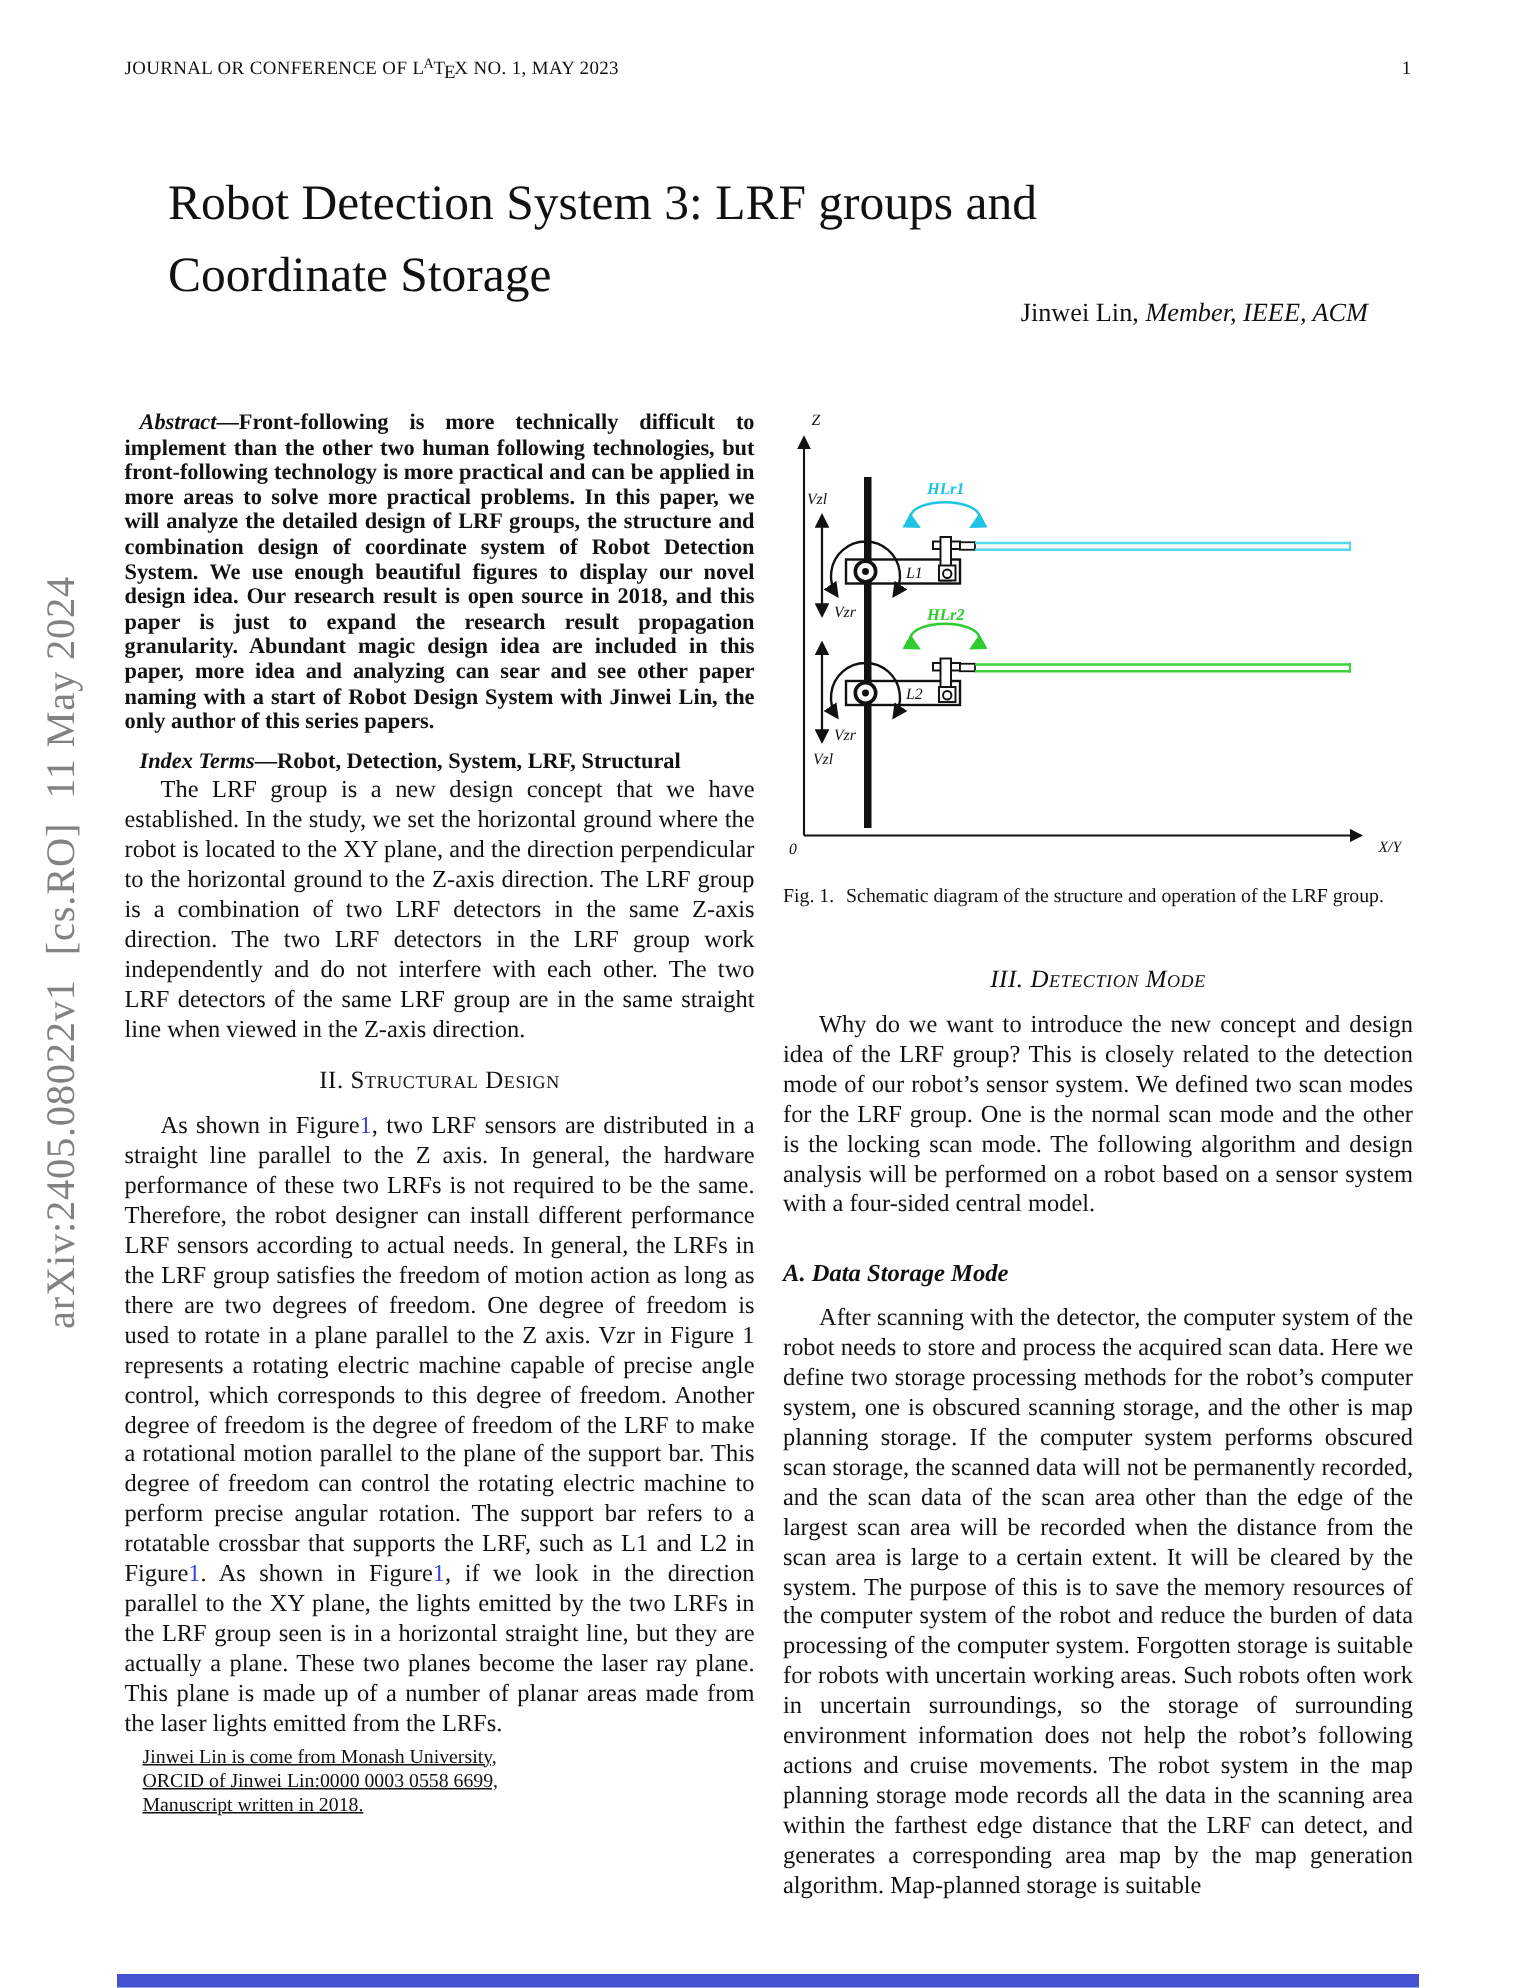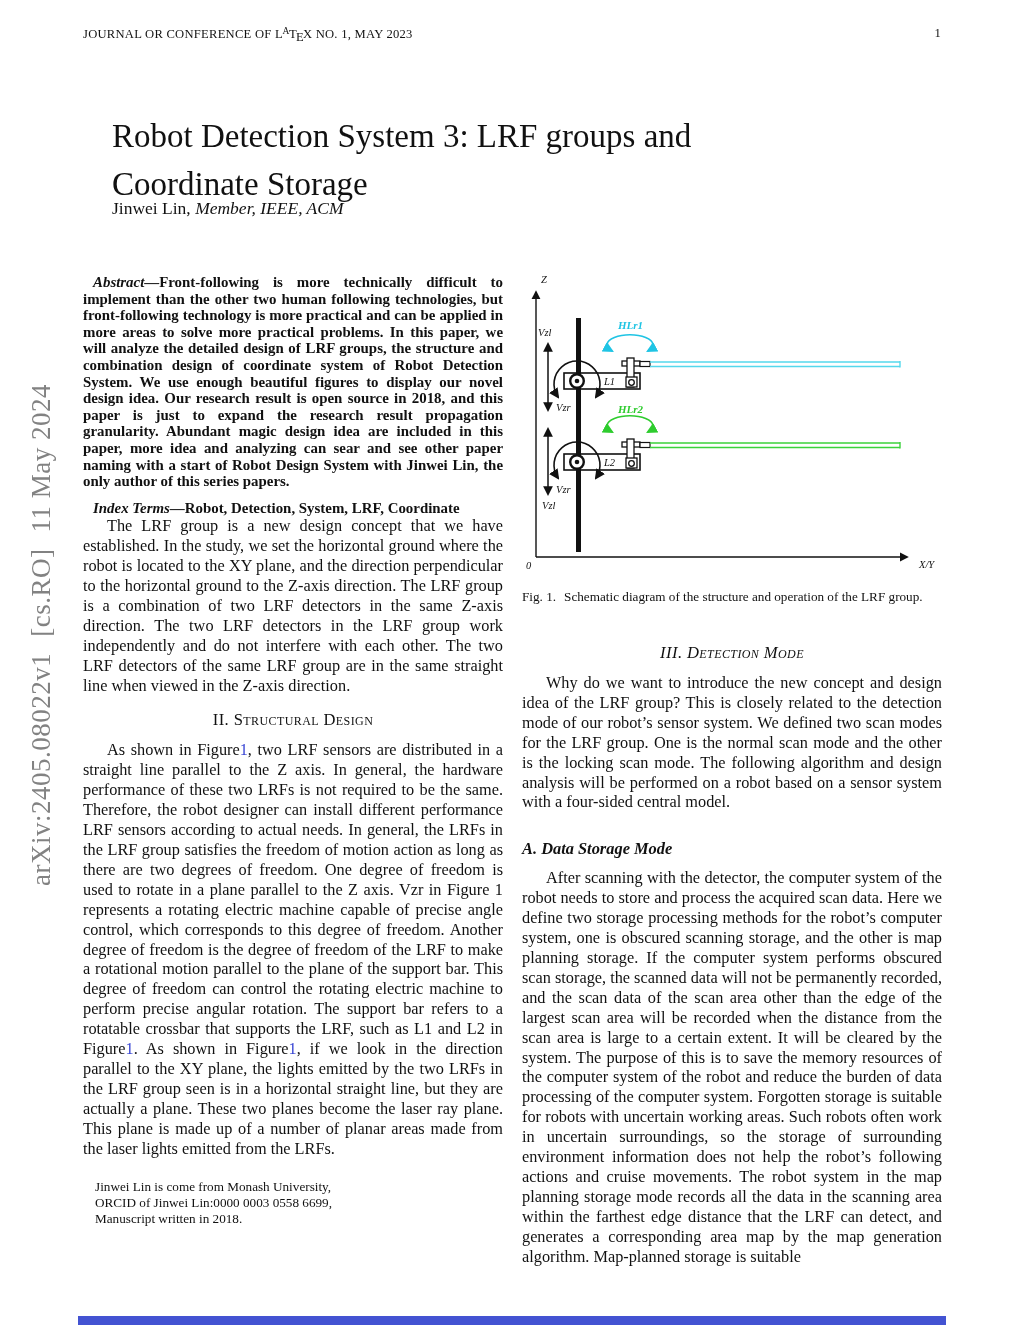--- a/index.html
+++ b/index.html
@@ -3,48 +3,48 @@
 <meta charset="utf-8">
 <style>
   html,body { margin:0; padding:0; }
   body {
     width:1024px; height:1325px; position:relative; overflow:hidden;
     background:#ffffff; color:#111;
     font-family:"Liberation Serif", serif;
     -webkit-font-smoothing:antialiased;
   }
   
-  .header { position:absolute; top:26px; left:83px; width:858px;
+  .header { position:absolute; top:38px; left:83px; width:858px;
             display:flex; justify-content:space-between;
             font-size:12.6px; letter-spacing:.25px; }
   .lx-a { font-size:9.5px; vertical-align:4px; margin:0 -0.5px; }
   .lx-e { vertical-align:-2.8px; margin:0 -1px; }
   
   .title { position:absolute; top:90px; left:112px; width:800px;
            text-align:left; font-size:33px; line-height:48px; font-weight:400; }
   .author { position:absolute; top:198px; left:112px; width:800px;
-            text-align:left; font-size:17.5px; }
+            text-align:right; font-size:17.5px; }
   .author .memberships { font-style:italic; }
   
   .col-left  { position:absolute; left:83px;  top:274px; width:420px; }
   .col-right { position:absolute; left:522px; top:272px; width:420px; }
   .abstract, .index-terms {
     font-weight:bold; font-size:14.9px; line-height:16.6px;
     text-align:justify; text-indent:10px; margin:0;
   }
   .index-terms { margin-top:10px; }
   .lead-italic { font-style:italic;font-family:Liberation Serif, serif; }
   .sec-heading { text-align:center; font-weight:400; font-size:16.6px;
                  font-variant:small-caps; letter-spacing:.4px;
                  margin:15px 0 10px; }
   .body-par { font-size:16.3px; line-height:19.9px; text-align:justify;
               text-indent:24px; margin:0; }
   .fig-ref { cursor:pointer; }
-  .footnote { margin-top:20px; padding-left:12px;
-              font-size:13.2px; line-height:16.4px; }
+  .footnote { margin-top:4px; padding-left:12px;
+              font-size:13.2px; line-height:16.4px;text-decoration:underline; }
   .subsec-heading { font-style:italic; font-weight:700; font-size:16.4px;
                     margin:27px 0 9px; }
   
   .figure-wrap { width:419px; height:313px; }
   .fig-caption { font-size:13.2px; margin-top:4px; }
   .fig-caption .cap-label { margin-right:8px; }
   .det-heading { margin-top:38px;font-style:italic; }
   
   .sidebar-text { position:absolute; top:635px; left:41px;
                   transform:translate(-50%,-50%) rotate(-90deg);
@@ -80,21 +80,21 @@
 
 <div class="sidebar-text" style="color: rgb(130, 130, 130);">
   <span>arXiv:2405.08022v1</span><span class="sb-gap">[cs.RO]</span><span class="sb-gap">11 May 2024</span>
 </div>
 
 <div class="col-left">
   <p class="abstract">
     <span class="lead-italic">Abstract</span><span>—</span><span>Front-following is more technically difficult to implement than the other two human following technologies, but front-following technology is more practical and can be applied in more areas to solve more practical problems. In this paper, we will analyze the detailed design of LRF groups, the structure and combination design of coordinate system of Robot Detection System. We use enough beautiful figures to display our novel design idea. Our research result is open source in 2018, and this paper is just to expand the research result propagation granularity. Abundant magic design idea are included in this paper, more idea and analyzing can sear and see other paper naming with a start of Robot Design System with Jinwei Lin, the only author of this series papers.</span>
   </p>
   <p class="index-terms">
-    <span class="lead-italic">Index Terms</span><span>—</span><span>Robot, Detection, System, LRF, Coordinate</span>
+    <span class="lead-italic">Index Terms</span><span>—</span><span>Robot, Detection, System, LRF, Structural</span>
   </p>
 
   <p class="body-par">The LRF group is a new design concept that we have established. In the study, we set the horizontal ground where the robot is located to the XY plane, and the direction perpendicular to the horizontal ground to the Z-axis direction. The LRF group is a combination of two LRF detectors in the same Z-axis direction. The two LRF detectors in the LRF group work independently and do not interfere with each other. The two LRF detectors of the same LRF group are in the same straight line when viewed in the Z-axis direction.</p>
 
   <h3 class="sec-heading">II. Structural Design</h3>
   <p class="body-par"><span>As shown in Figure</span><span class="fig-ref" style="color: rgb(58, 71, 212);">1</span><span>, two LRF sensors are distributed in a straight line parallel to the Z axis. In general, the hardware performance of these two LRFs is not required to be the same. Therefore, the robot designer can install different performance LRF sensors according to actual needs. In general, the LRFs in the LRF group satisfies the freedom of motion action as long as there are two degrees of freedom. One degree of freedom is used to rotate in a plane parallel to the Z axis. Vzr in Figure 1 represents a rotating electric machine capable of precise angle control, which corresponds to this degree of freedom. Another degree of freedom is the degree of freedom of the LRF to make a rotational motion parallel to the plane of the support bar. This degree of freedom can control the rotating electric machine to perform precise angular rotation. The support bar refers to a rotatable crossbar that supports the LRF, such as L1 and L2 in Figure</span><span class="fig-ref" style="color: rgb(58, 71, 212);">1</span><span>. As shown in Figure</span><span class="fig-ref" style="color: rgb(58, 71, 212);">1</span><span>, if we look in the direction parallel to the XY plane, the lights emitted by the two LRFs in the LRF group seen is in a horizontal straight line, but they are actually a plane. These two planes become the laser ray plane. This plane is made up of a number of planar areas made from the laser lights emitted from the LRFs.</span></p>
 
   <div class="footnote">
     <div>Jinwei Lin is come from Monash University,</div>
     <div>ORCID of Jinwei Lin:0000 0003 0558 6699,</div>

